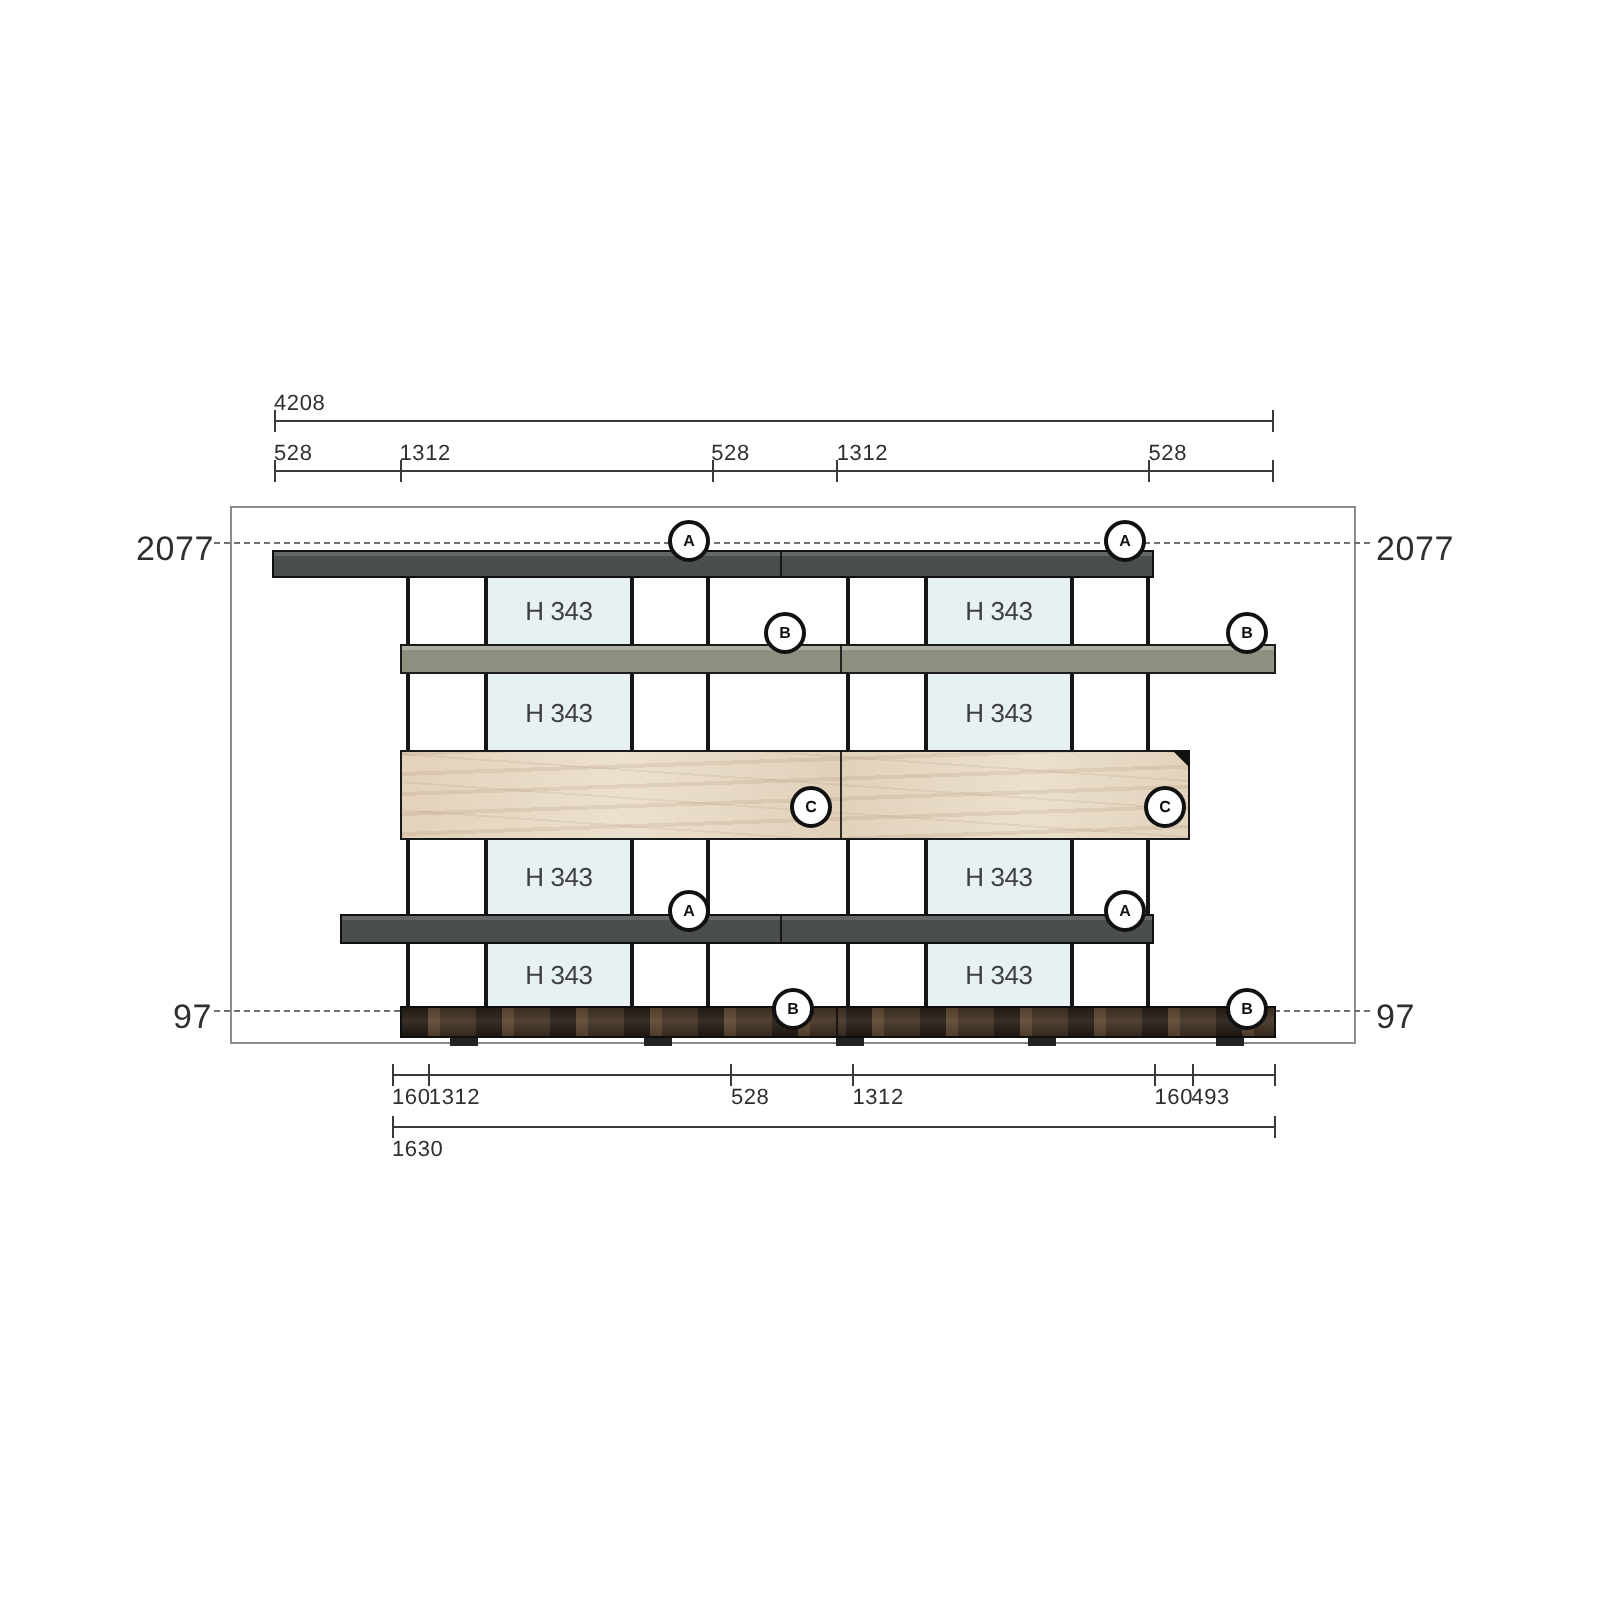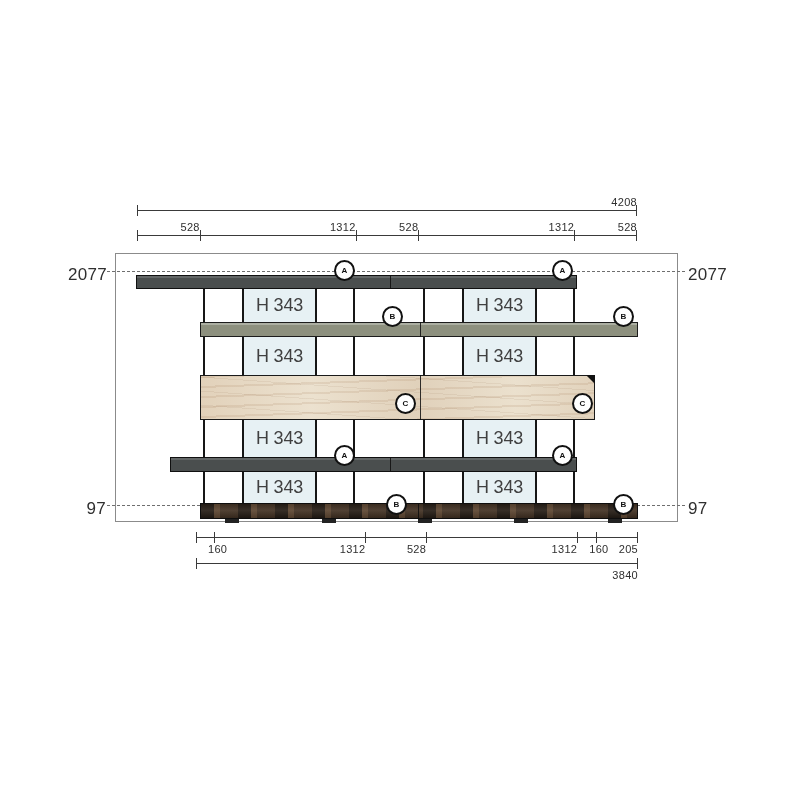--- a/index.html
+++ b/index.html
@@ -4,33 +4,33 @@
 <style>
   html,body{margin:0;padding:0;background:#fff;}
   body{width:800px;height:800px;font-family:"Liberation Sans",sans-serif;}
   #canvas{position:relative;width:800px;height:800px;background:#ffffff;overflow:hidden;}
 
   
   .dimline{position:absolute;display:flex;z-index:40;height:0;}
   .seg{position:relative;flex-basis:0;border-top:1px solid #3a3a3a;height:0;}
   .seg::before{content:"";position:absolute;left:0;top:-6px;width:1px;height:11px;background:#3a3a3a;}
   .seg:last-child::after{content:"";position:absolute;right:0;top:-6px;width:1px;height:11px;background:#3a3a3a;}
-  .seglab{position:absolute;left:12px;right:0;text-align:right;font-size:11px;color:#2f2f2f;letter-spacing:.3px;white-space:nowrap;}
+  .seglab{position:absolute;left:0;right:0;text-align:left;font-size:11px;color:#2f2f2f;letter-spacing:.3px;white-space:nowrap;}
   .dim-above .seglab{bottom:3px;}
   .dim-below .seglab{top:5px;}
 
   .sidelabel{position:absolute;font-size:17px;color:#2f2f2f;z-index:40;letter-spacing:.3px;}
 
   .box{position:absolute;left:115px;top:253px;width:563px;height:269px;border:1px solid #8b8b8b;box-sizing:border-box;z-index:1;}
   .dash{position:absolute;left:107px;width:578px;border-top:1px dashed #6f6f6f;z-index:2;}
 
   .post{position:absolute;top:289px;height:214px;width:2px;background:#161616;z-index:5;}
 
   .panel{position:absolute;background:var(--panel-blue);z-index:4;display:flex;align-items:center;justify-content:center;
-         font-size:18px;color:#404040;letter-spacing:-.2px;}
+         font-size:13px;color:#404040;letter-spacing:-.2px;}
 
   .shelf{position:absolute;box-sizing:border-box;z-index:10;}
   .shelf-dark{background:var(--shelf-dark);border:1px solid #101010;box-shadow:inset 0 2px 0 rgba(255,255,255,.14);}
   .shelf-green{background:var(--shelf-green);border:1px solid #1c1c1c;box-shadow:inset 0 2px 0 rgba(255,255,255,.28);}
   .seam{position:absolute;top:-1px;bottom:-1px;width:1px;background:rgba(15,15,15,.85);}
 
   .wood{position:absolute;left:200px;top:375px;width:395px;height:45px;z-index:10;border:1px solid #1a1a1a;box-sizing:border-box;
         background-color:var(--wood-cream);
         background-image:
           repeating-linear-gradient(178deg, rgba(165,125,90,0.16) 0 2px, rgba(255,255,255,0) 2px 10px),
@@ -167,22 +167,22 @@
       <div class="seg" style="flex-grow: 528;">
         <span class="seglab">528</span>
       </div>
       <div class="seg" style="flex-grow: 1312;">
         <span class="seglab">1312</span>
       </div>
       <div class="seg" style="flex-grow: 160;">
         <span class="seglab">160</span>
       </div>
       <div class="seg" style="flex-grow: 368;">
-        <span class="seglab">205</span>
+        <span class="seglab">493</span>
       </div>
     </div>
   <div class="dimline dim-below" style="left:196px;top:563px;width:442px;">
       <div class="seg" style="flex-grow: 3840;">
-        <span class="seglab">3840</span>
+        <span class="seglab">1630</span>
       </div>
     </div>
 
 </div>
 
 </body></html>

